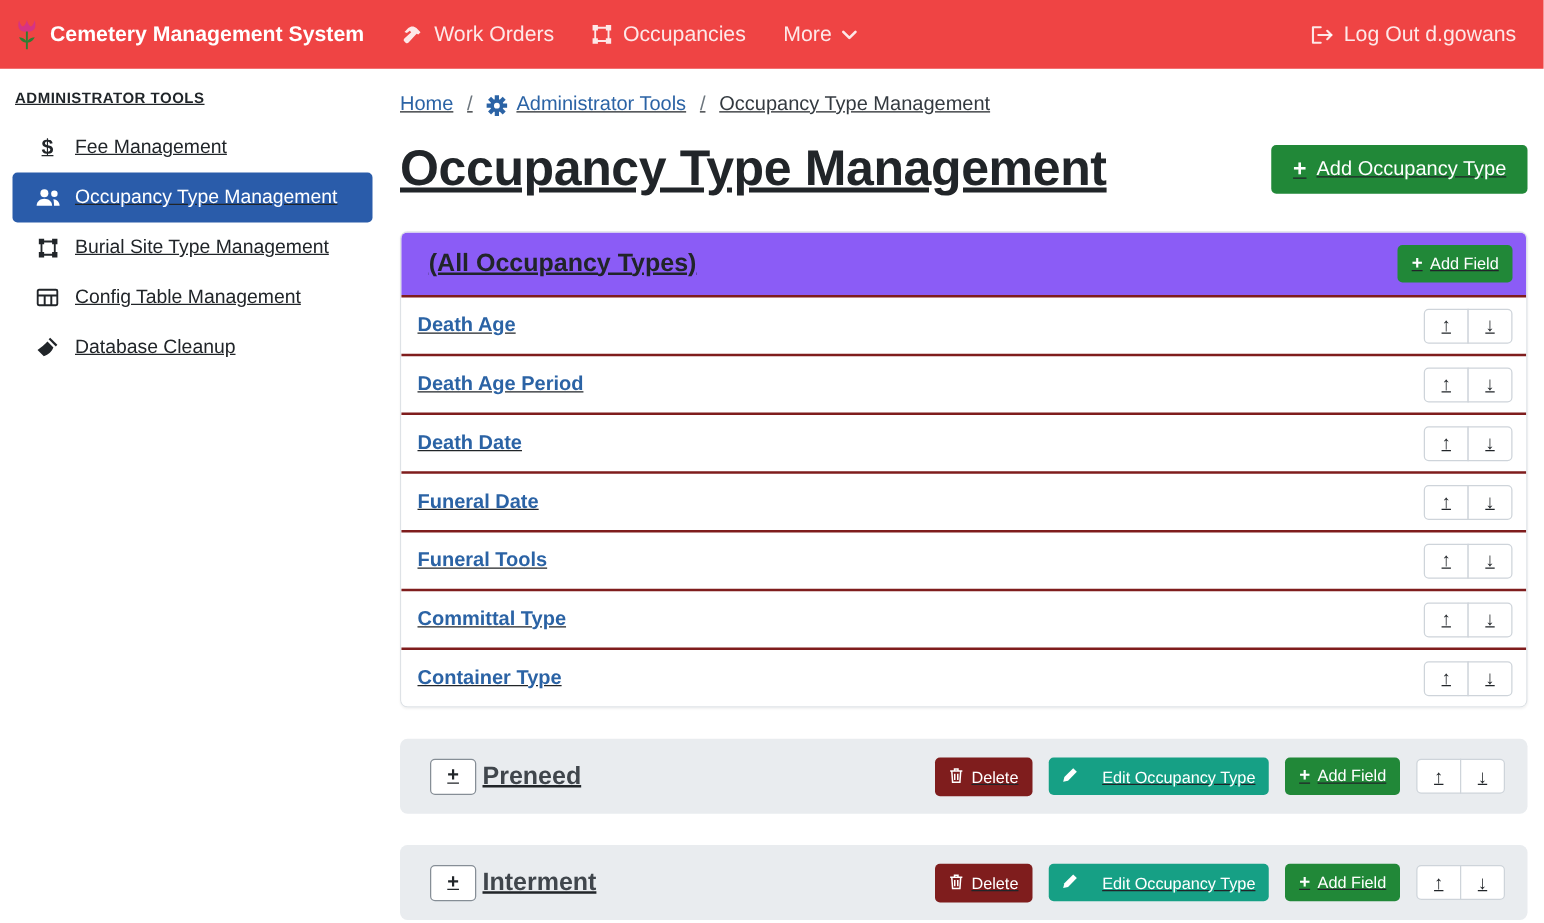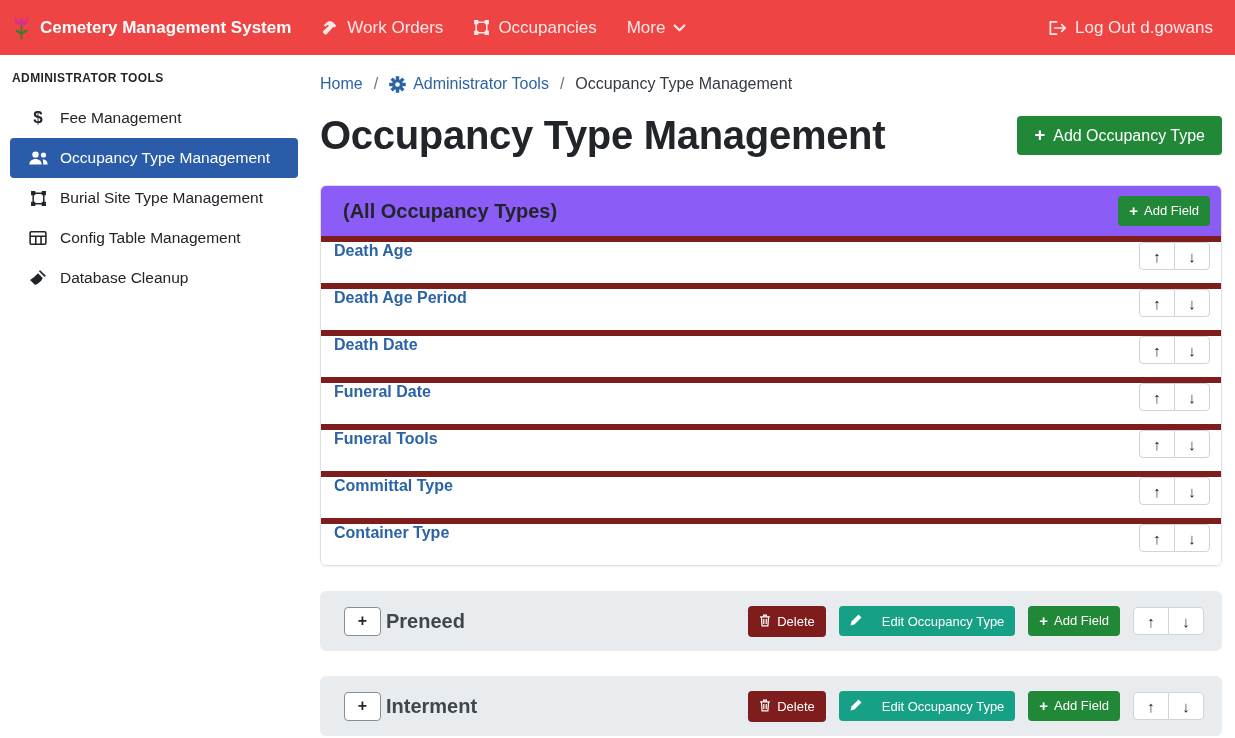--- a/index.html
+++ b/index.html
@@ -14,21 +14,21 @@
     height: 55px; background: #ef4444; display: flex; align-items: center;
     padding: 0 22px 0 12px; color: #fff;
   }
   .brand { display: flex; align-items: center; gap: 9px; font-weight: 700; font-size: 17px; color: #fff; margin-right: 30px; cursor: pointer; white-space: nowrap; }
   .nav-items { display: flex; align-items: center; gap: 30px; }
   .nav-link { display: flex; align-items: center; gap: 8px; color: rgba(255,255,255,.88); font-size: 17px; text-decoration: none; cursor: pointer; white-space: nowrap; }
   .spacer { flex: 1; }
   .nav-icon { display: inline-flex; align-items: center; }
 
   
-  .layout { display: flex; height: 610px; }
+  .layout { display: flex; height: 610px; text-decoration: underline; }
 
   
   .sidebar { width: 308px; flex: none; padding-top: 8px; }
   .sidebar-heading {
     font-size: 12px; font-weight: 700; letter-spacing: .4px; color: #1f2428;
     text-transform: uppercase; padding: 8px 12px 13px 12px;
   }
   .sidebar-item {
     display: flex; align-items: center; gap: 11px; height: 40px;
     margin: 0 10px; padding: 0 8px 0 17px; border-radius: 4px;
@@ -74,22 +74,22 @@
   .card {
     border: 1px solid #dee2e6; border-radius: 6px; overflow: hidden;
     box-shadow: 0 1px 2px rgba(0,0,0,.06);
   }
   .card-header {
     background: #8b5cf6; height: 50px; display: flex; align-items: center;
     justify-content: space-between; padding: 0 11px 0 22px;
   }
   .card-title { font-size: 20px; font-weight: 700; color: #212529; }
   .field-row {
-    height: 47px; background: #fff; display: flex; 
-    justify-content: space-between; padding: 0 11px 0 13px; border-top: 6px solid #7f1d1d;
+    height: 47px; background: #fff; display: flex; align-items: center;
+    justify-content: space-between; padding: 0 11px 0 13px; border-top: 2px solid #7f1d1d;
   }
   .field-link { color: #2b63a5; font-weight: 700; font-size: 16px; text-decoration: none; cursor: pointer; }
 
   
   .type-bar {
     background: #e9ecef; border-radius: 6px; height: 60px; margin-top: 25px;
     display: flex; align-items: center; padding: 0 18px 0 24px;
   }
   .btn-expand {
     width: 37px; height: 29px; background: #fff; border: 1px solid #868e96;

